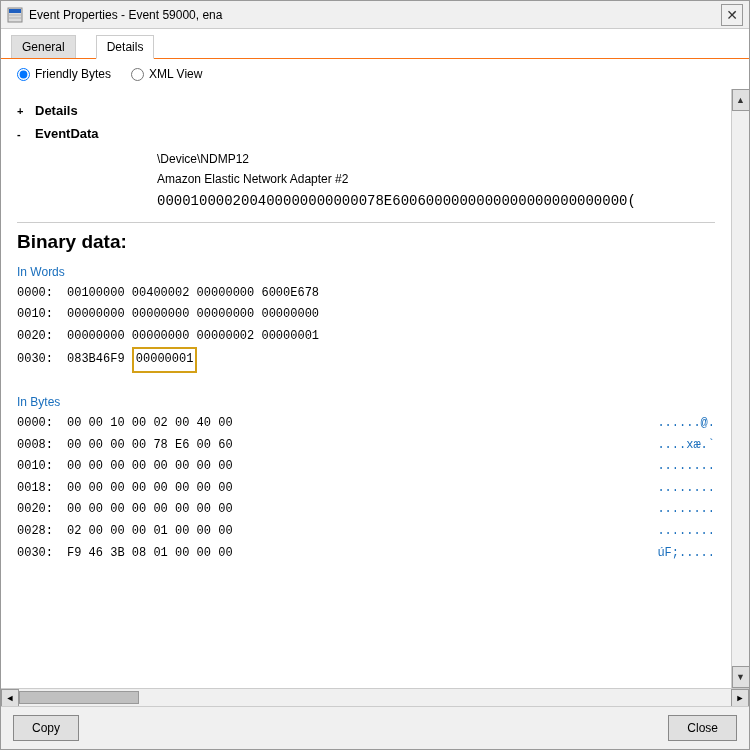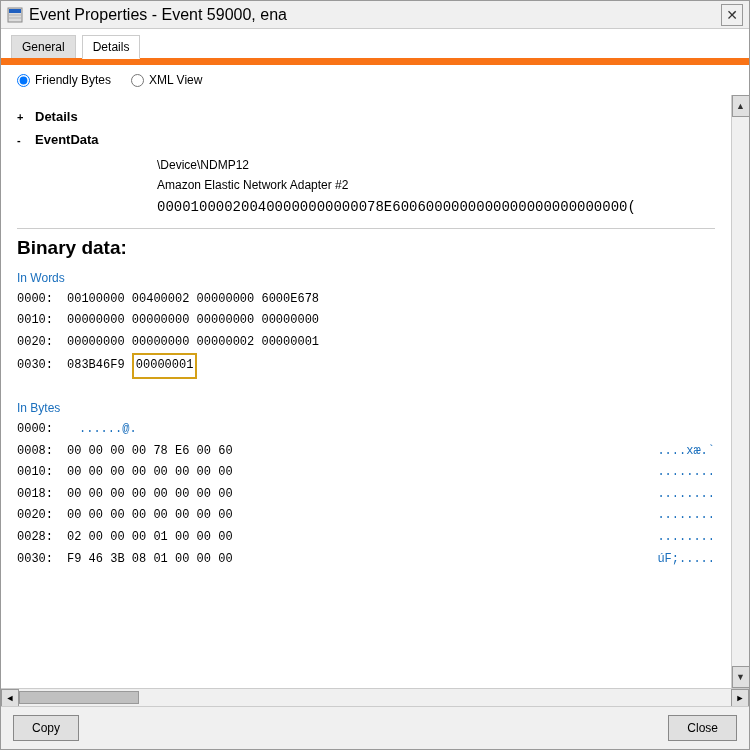--- a/index.html
+++ b/index.html
@@ -32,41 +32,41 @@
       padding: 4px 6px;
       height: 28px;
       flex-shrink: 0;
     }
     .title-bar-left {
       display: flex;
       align-items: center;
       gap: 6px;
     }
     .title-text {
-      font-size: 16px;
+      font-size: 12px;
       color: #000;
     }
     .title-close {
       width: 22px;
       height: 22px;
       border: 1px solid #999;
       background: #f0f0f0;
       cursor: pointer;
       display: flex;
       align-items: center;
       justify-content: center;
       font-size: 14px;
       color: #333;
     }
     .tab-bar {
       padding: 6px 10px 0 10px;
       display: flex;
-      gap: 6px;
-      flex-shrink: 0;
-      border-bottom: 7px solid #f97316;
+      gap: 20px;
+      flex-shrink: 0;
+      border-bottom: 1px solid #f97316;
     }
     .tab {
       padding: 4px 10px;
       border: 1px solid #ccc;
       border-bottom: none;
       background: #e0e0e0;
       cursor: pointer;
       font-size: 12px;
       color: #000;
     }
@@ -334,20 +334,21 @@
           <span class="hex-addr">0030:</span>
           <span class="hex-values">083B46F9  <span class="hex-highlight">00000001</span></span>
         </div>
       </div>
 
       <br>
       <div class="binary-section-title">In Bytes</div>
       <div class="hex-data">
         <div class="hex-line">
           <span class="hex-addr">0000:</span>
+          <span class="hex-values">00 00 10 00  02 00 40 00</span>
           <span class="hex-ascii">......@.</span>
         </div>
         <div class="hex-line">
           <span class="hex-addr">0008:</span>
           <span class="hex-values">00 00 00 00  78 E6 00 60</span>
           <span class="hex-ascii">....xæ.`</span>
         </div>
         <div class="hex-line">
           <span class="hex-addr">0010:</span>
           <span class="hex-values">00 00 00 00  00 00 00 00</span>

